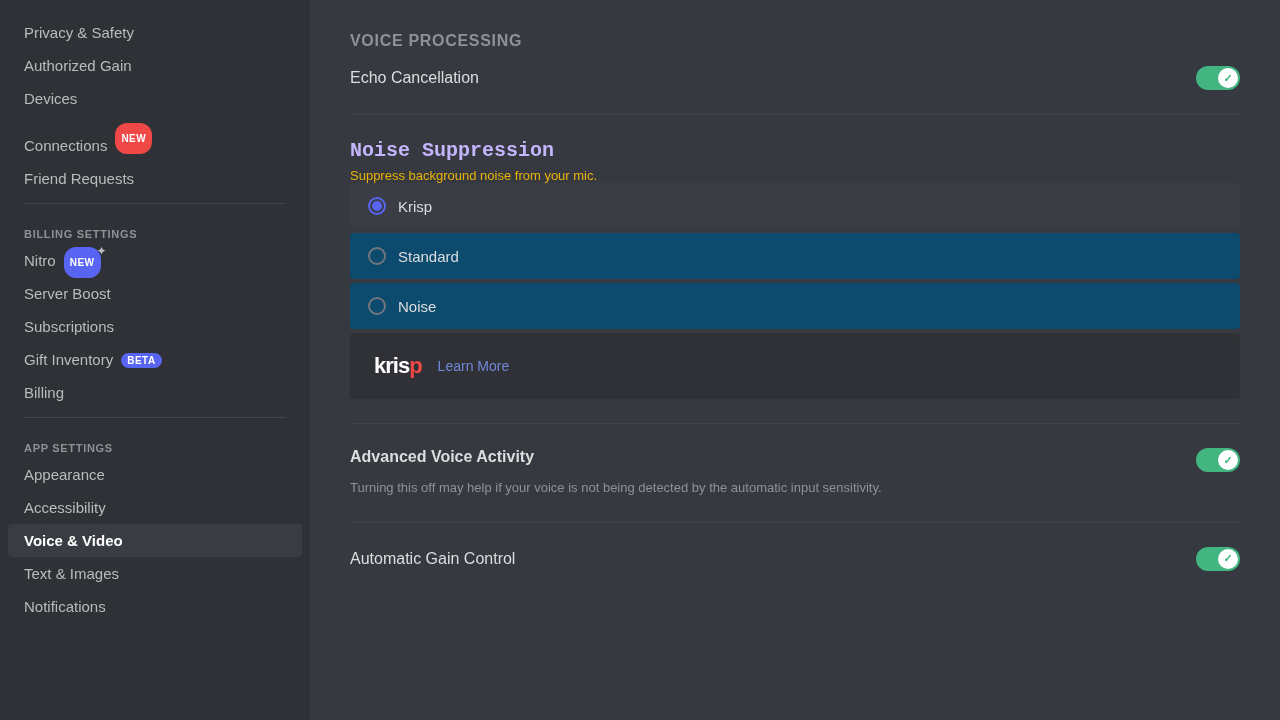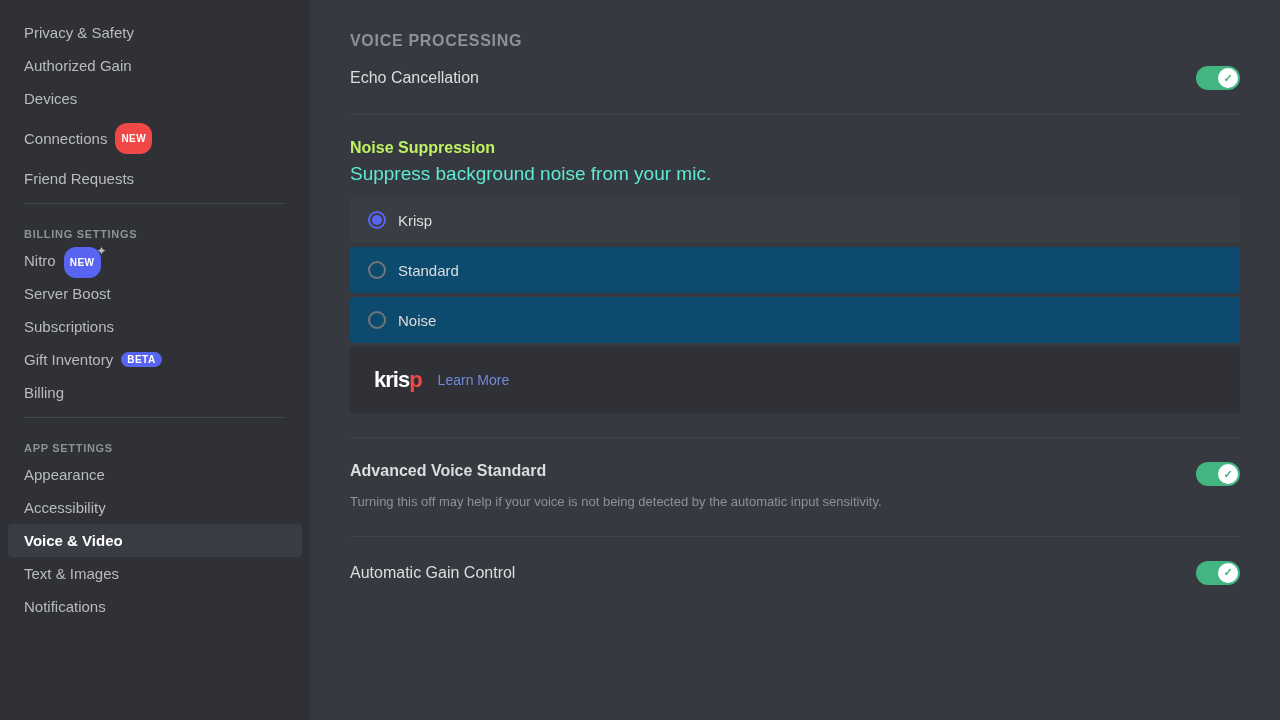--- a/index.html
+++ b/index.html
@@ -18,21 +18,21 @@
       background: #2f3136;
       padding: 16px 8px;
       display: flex;
       flex-direction: column;
       overflow-y: auto;
       flex-shrink: 0;
     }
 
     .sidebar-item {
       display: flex;
-      align-items: center;
+      align-items: flex-end;
       padding: 8px 16px;
       border-radius: 4px;
       cursor: pointer;
       color: #b9bbbe;
       font-size: 15px;
       font-weight: 500;
       position: relative;
       gap: 8px;
     }
 
@@ -155,30 +155,30 @@
       color: #43b581;
       font-weight: 700;
     }
 
     
     .noise-section {
       margin-bottom: 24px;
     }
 
     .noise-title {
-      font-size: 16px;
+      font-size: 20px;
       font-weight: 600;
-      color: #bef264;
+      color: #c4b5fd;
       margin-bottom: 6px;
+      font-family: Liberation Mono, monospace;
     }
 
     .noise-subtitle {
-      font-size: 19px;
-      color: #5eead4;
-      margin-bottom: 12px;
+      font-size: 13px;
+      color: #eab308;
     }
 
     .radio-option {
       background: #0c4a6e;
       border-radius: 4px;
       padding: 14px 18px;
       margin-bottom: 4px;
       display: flex;
       align-items: center;
       gap: 12px;
@@ -387,21 +387,21 @@
       <div class="krisp-logo">kris<span>p</span></div>
       <a class="learn-more">Learn More</a>
     </div>
   </div>
 
   <div class="divider-line"></div>
 
   <div class="setting-row">
     <div class="setting-row-header">
       <div>
-        <div class="setting-title">Advanced Voice Standard</div>
+        <div class="setting-title">Advanced Voice Activity</div>
       </div>
       <div class="toggle">
         <div class="toggle-knob"></div>
       </div>
     </div>
     <div class="setting-desc">Turning this off may help if your voice is not being detected by the automatic input sensitivity.</div>
   </div>
 
   <div class="divider-line"></div>
 

